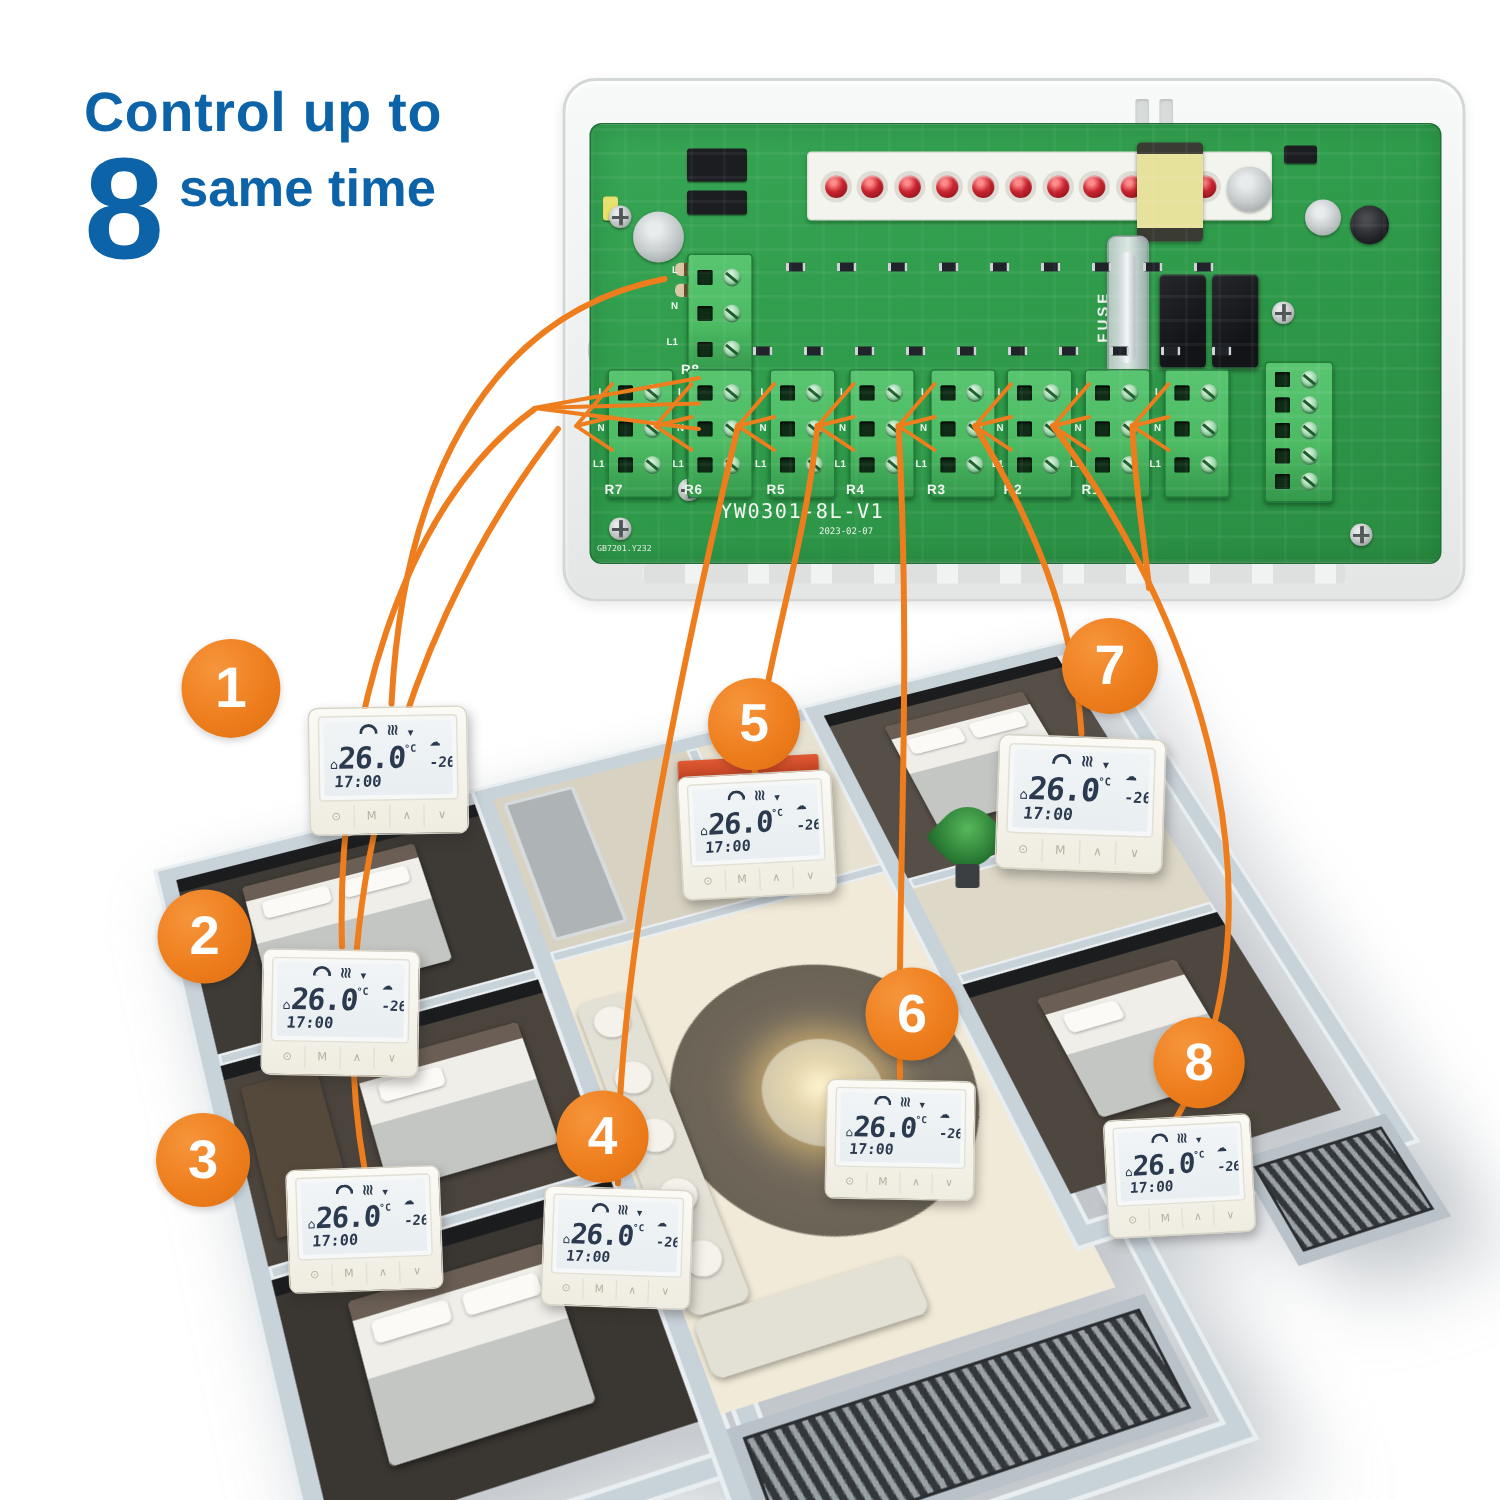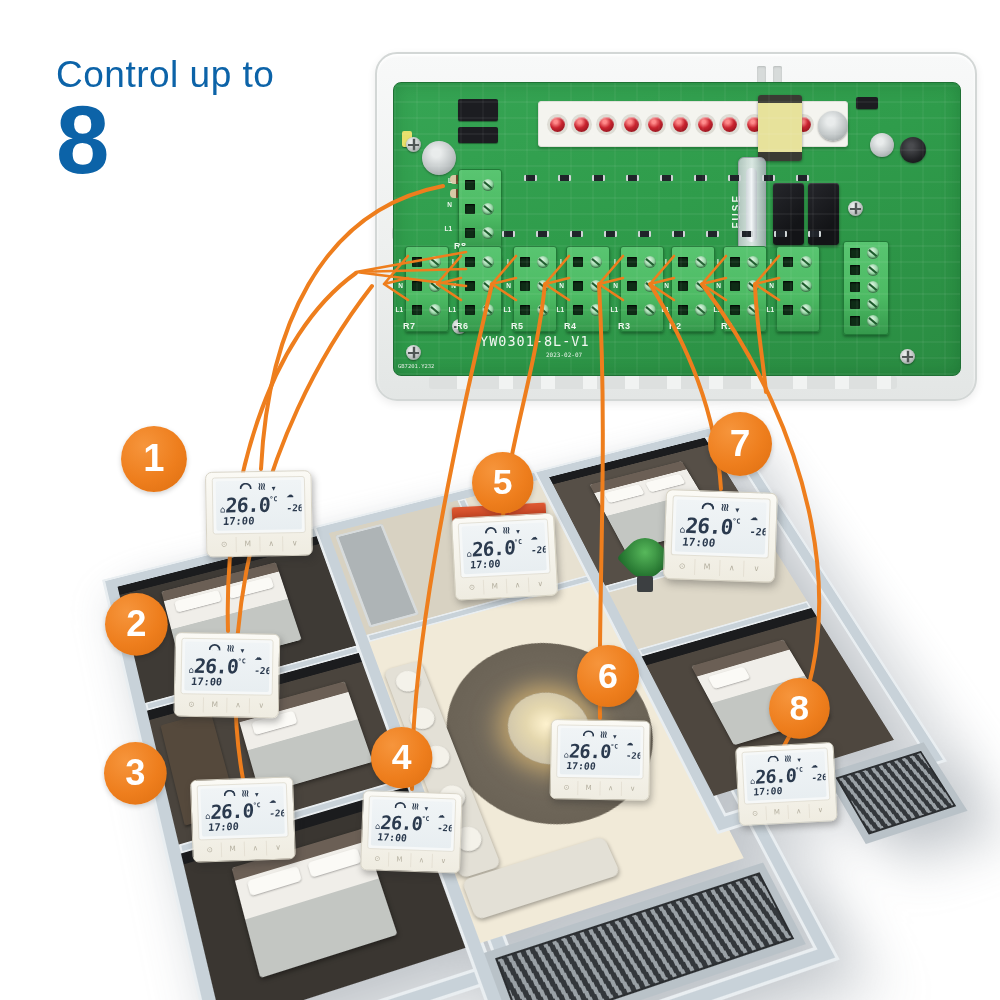--- a/index.html
+++ b/index.html
@@ -4,21 +4,21 @@
 <style>
   html,body{margin:0;padding:0;}
   body{width:1000px;height:1000px;position:relative;overflow:hidden;background:#ffffff;
        font-family:"Liberation Sans",sans-serif;}
   :root{
     --orange:#EE7E1D; --blue:#0C63A8; --pcb:#2F9C4B; --term:#4CBA63;
     --led:#C9242F; --seg:#2B3A4E; --wall:#C8D2D9; --wall-hi:#E9EEF1;
   }
   
   .title{position:absolute;left:56px;top:56px;color:var(--blue);z-index:7;line-height:1;}
-  .title .l1{font-size:37px;font-weight:normal;letter-spacing:.5px;}
+  .title .l1{font-size:37px;font-weight:bold;letter-spacing:.5px;}
   .title .row{display:flex;align-items:flex-start;margin-top:6px;}
   .title .big{font-size:96px;font-weight:bold;line-height:.85;margin-right:10px;}
   .title .sub{font-size:35px;font-weight:bold;line-height:1.18;padding-top:6px;}
   
   .case{position:absolute;left:375px;top:52px;width:598px;height:345px;z-index:3;
         background:linear-gradient(180deg,#f8f9f9 0%,#eef0ef 55%,#e3e6e5 100%);
         border:2px solid #d3d7d6;border-radius:22px;box-shadow:inset 0 2px 3px #ffffff, 0 3px 8px rgba(0,0,0,.08);}
   .case .slot{position:absolute;width:9px;height:20px;top:12px;background:#d7dbda;border-radius:2px;box-shadow:inset 0 1px 2px #b8bcbb;}
   .case .hole{position:absolute;width:15px;height:23px;border-radius:50%;
         background:radial-gradient(circle at 50% 40%,#ffffff 30%,#cfd3d2 70%);box-shadow:inset 0 1px 3px #9aa09e;}
@@ -131,20 +131,21 @@
   .badge span{color:#fff;font-size:37px;font-weight:bold;font-family:"Liberation Sans",sans-serif;}
 </style>
 </head>
 <body>
 
 <div class="title">
   <div class="l1">Control up to</div>
   <div class="row">
     <div class="big">8</div>
     <div class="sub">
+      <div>same time</div>
     </div>
   </div>
 </div>
 
 <div class="house-scene">
   <div class="house-plan">
 
     <div class="wing" style="left:0;top:0;width:260px;height:540px;">
       <div class="room" style="left:0;top:0;width:236px;height:160px;background:#3e3a35;">
         <div class="darktop"></div>

